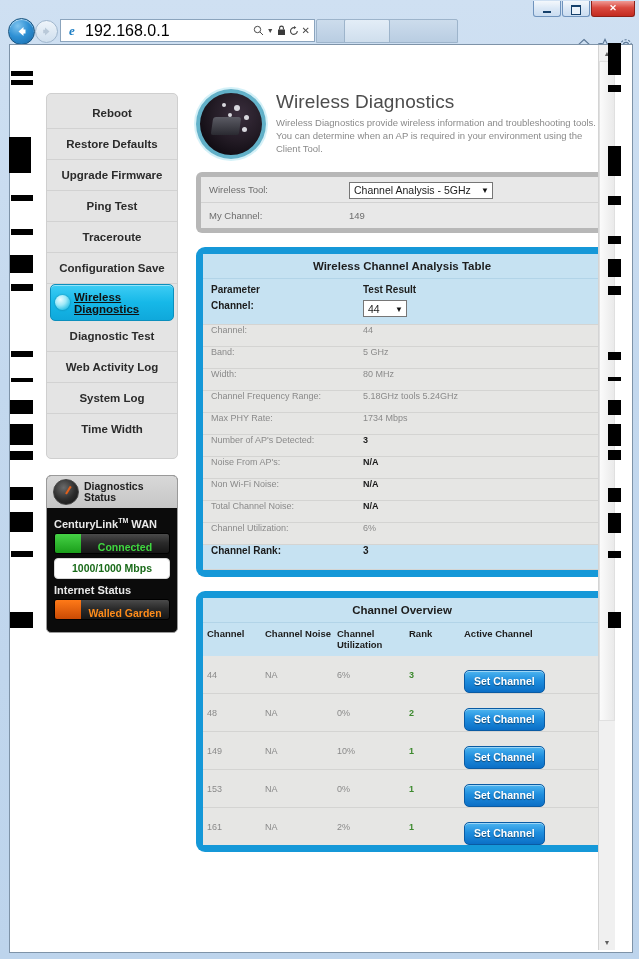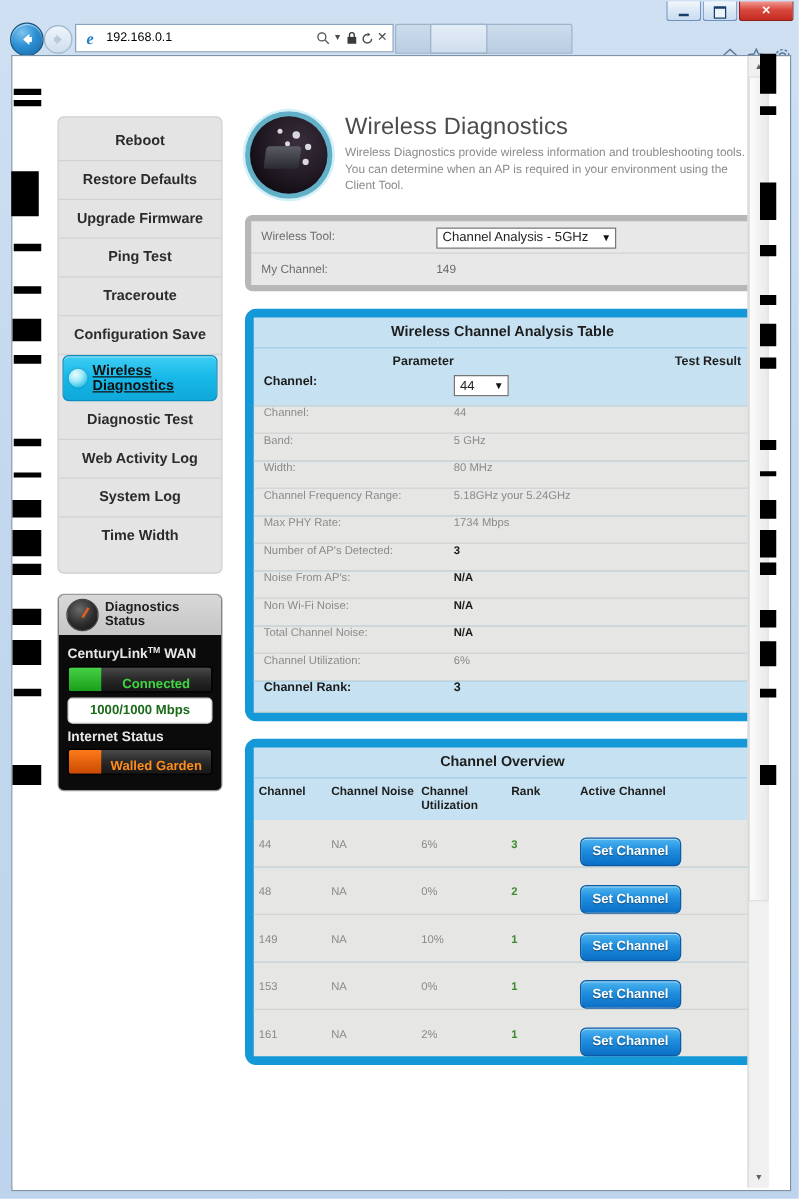--- a/index.html
+++ b/index.html
@@ -95,21 +95,21 @@
     display: flex; align-items: center;
   }
   #ie-favicon {
     width: 18px; height: 18px; margin-left: 2px;
     display: flex; align-items: center; justify-content: center;
     font-weight: bold; font-style: italic; color: #1f7fc4; font-size: 13px;
     font-family: "Liberation Serif", serif;
   }
   #url-text {
     flex: 1;
-    font-size: 10px;
+    font-size: 16px;
     color: #000;
     padding-left: 4px;
     white-space: nowrap; overflow: hidden;
   }
   .addr-icons {
     display: flex; align-items: center; gap: 3px;
     padding-right: 4px;
     font-size: 10px; color: #4a4a4a;
   }
   #tabstrip {
@@ -407,21 +407,20 @@
     padding: 6px 0;
   }
   .hdr-row {
     background: #c6e2f2;
     display: flex;
     font-size: 10px;
     font-weight: bold;
     color: #1d1d1d;
     padding: 5px 8px;
     border-top: 1px solid #b2d4e8;
-    text-align: right;
   }
   .analysis-row {
     display: flex; align-items: flex-start;
     min-height: 21px;
     padding: 0 8px;
     font-size: 9px;
     color: #8a8a8a;
     background: #e6e6e4;
     border-bottom: 1px solid #d4d4d2;
   }
@@ -674,21 +673,21 @@
           <div class="analysis-row">
             <div class="k">Band:</div>
             <div class="v">5 GHz</div>
           </div>
           <div class="analysis-row">
             <div class="k">Width:</div>
             <div class="v">80 MHz</div>
           </div>
           <div class="analysis-row">
             <div class="k">Channel Frequency Range:</div>
-            <div class="v">5.18GHz your 5.24GHz</div>
+            <div class="v">5.18GHz tools 5.24GHz</div>
           </div>
           <div class="analysis-row">
             <div class="k">Max PHY Rate:</div>
             <div class="v">1734 Mbps</div>
           </div>
           <div class="analysis-row strong-v">
             <div class="k">Number of AP's Detected:</div>
             <div class="v">3</div>
           </div>
           <div class="analysis-row strong-v">

